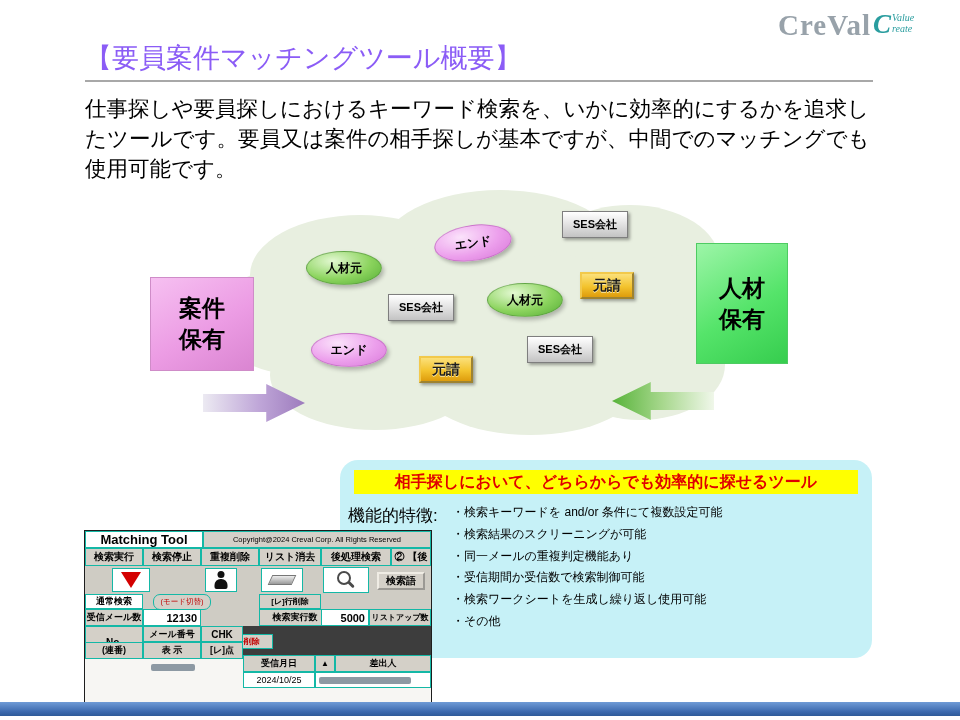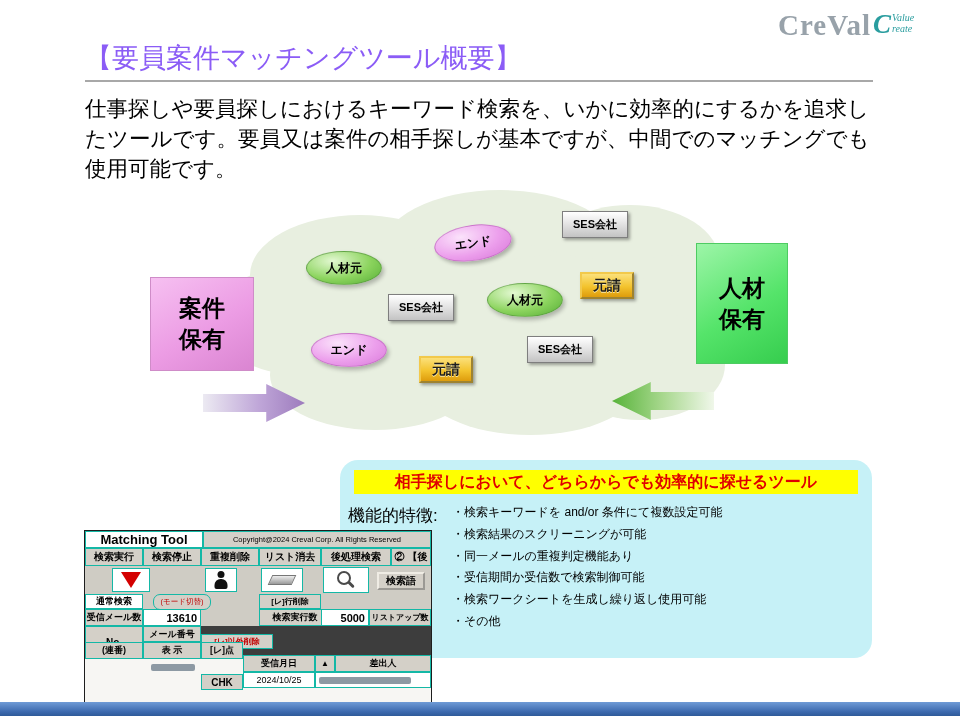--- a/index.html
+++ b/index.html
@@ -174,28 +174,28 @@
       <span class="mag"></span>
     </div>
     <div class="tc raised" style="left:292px;top:41px;width:48px;height:18px;">検索語</div>
 
     <div class="tc wc f9" style="left:0;top:63px;width:58px;height:15px;">通常検索</div>
     <div class="tc rt f7" style="left:68px;top:63px;width:58px;height:16px;border-radius:7px;">(モード切替)</div>
     <div class="tc rt f8" style="left:116px;top:63px;width:72px;height:15px;margin-top:40px;">[レ]以外削除</div>
     <div class="tc f8" style="left:174px;top:63px;width:62px;height:15px;">[レ]行削除</div>
 
     <div class="tc f9" style="left:0;top:78px;width:58px;height:17px;">受信メール数</div>
-    <div class="tc wc ra f11" style="left:58px;top:78px;width:58px;height:17px;">13610</div>
+    <div class="tc wc ra f11" style="left:58px;top:78px;width:58px;height:17px;">12130</div>
     <div class="tc f9" style="left:174px;top:78px;width:72px;height:17px;">検索実行数</div>
     <div class="tc wc ra f11" style="left:236px;top:78px;width:48px;height:17px;">5000</div>
     <div class="tc f8" style="left:284px;top:78px;width:62px;height:17px;">リストアップ数</div>
 
     <div class="tc" style="left:0;top:95px;width:58px;height:32px;">No.</div>
     <div class="tc f9" style="left:58px;top:95px;width:58px;height:16px;">メール番号</div>
-    <div class="tc" style="left:116px;top:95px;width:42px;height:16px;margin-top:48px;">CHK</div>
+    <div class="tc" style="left:116px;top:95px;width:42px;height:16px;">CHK</div>
 
     <div class="tc f9" style="left:0;top:111px;width:58px;height:17px;">(連番)</div>
     <div class="tc f9" style="left:58px;top:111px;width:58px;height:17px;">表 示</div>
     <div class="tc f9" style="left:116px;top:111px;width:42px;height:17px;">[レ]点</div>
 
     <div class="tc f9" style="left:158px;top:124px;width:72px;height:17px;">受信月日</div>
     <div class="tc f8" style="left:230px;top:124px;width:20px;height:17px;">▲</div>
     <div class="tc f9" style="left:250px;top:124px;width:96px;height:17px;">差出人</div>
 
     <div class="tc wc f9" style="left:158px;top:141px;width:72px;height:16px;font-weight:normal;">2024/10/25</div>

